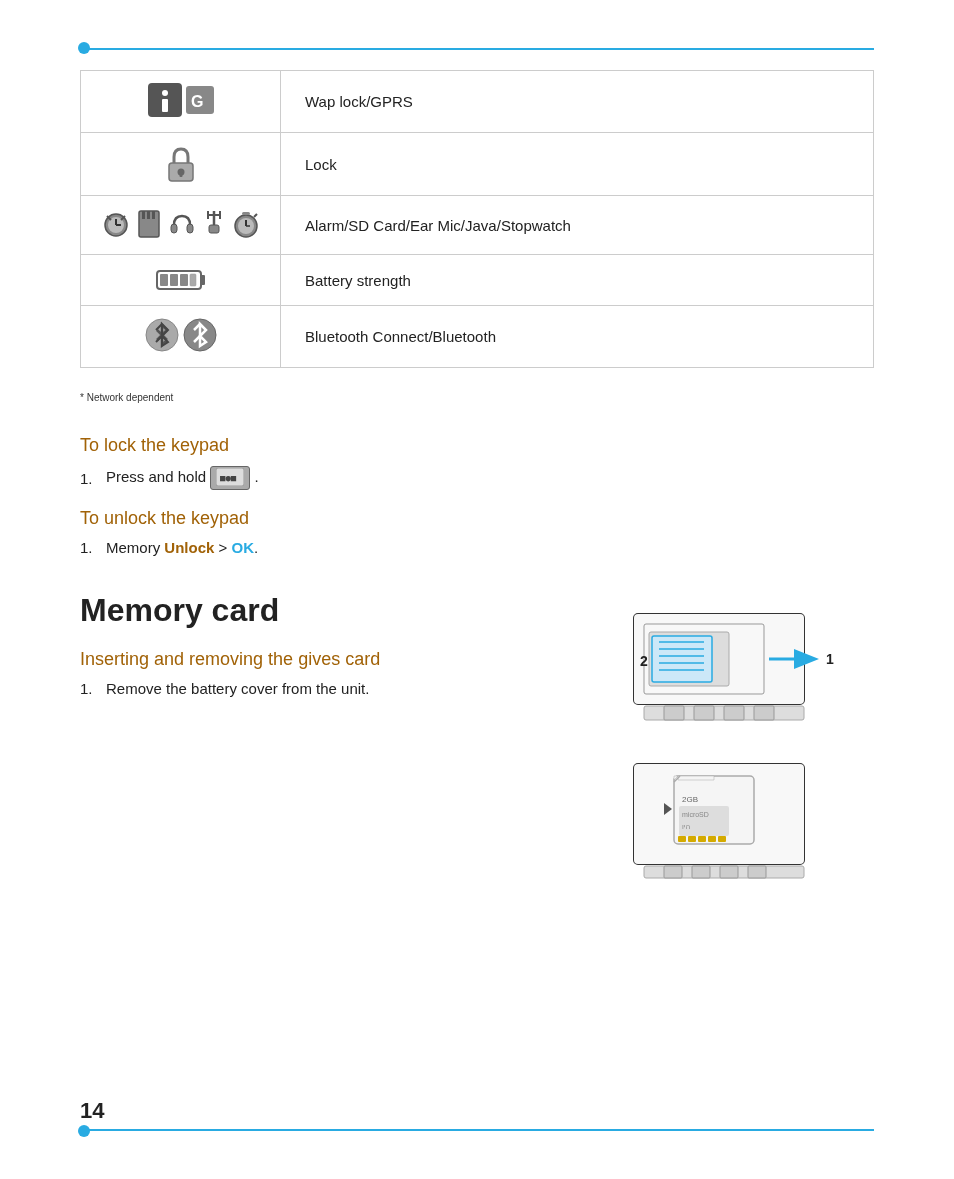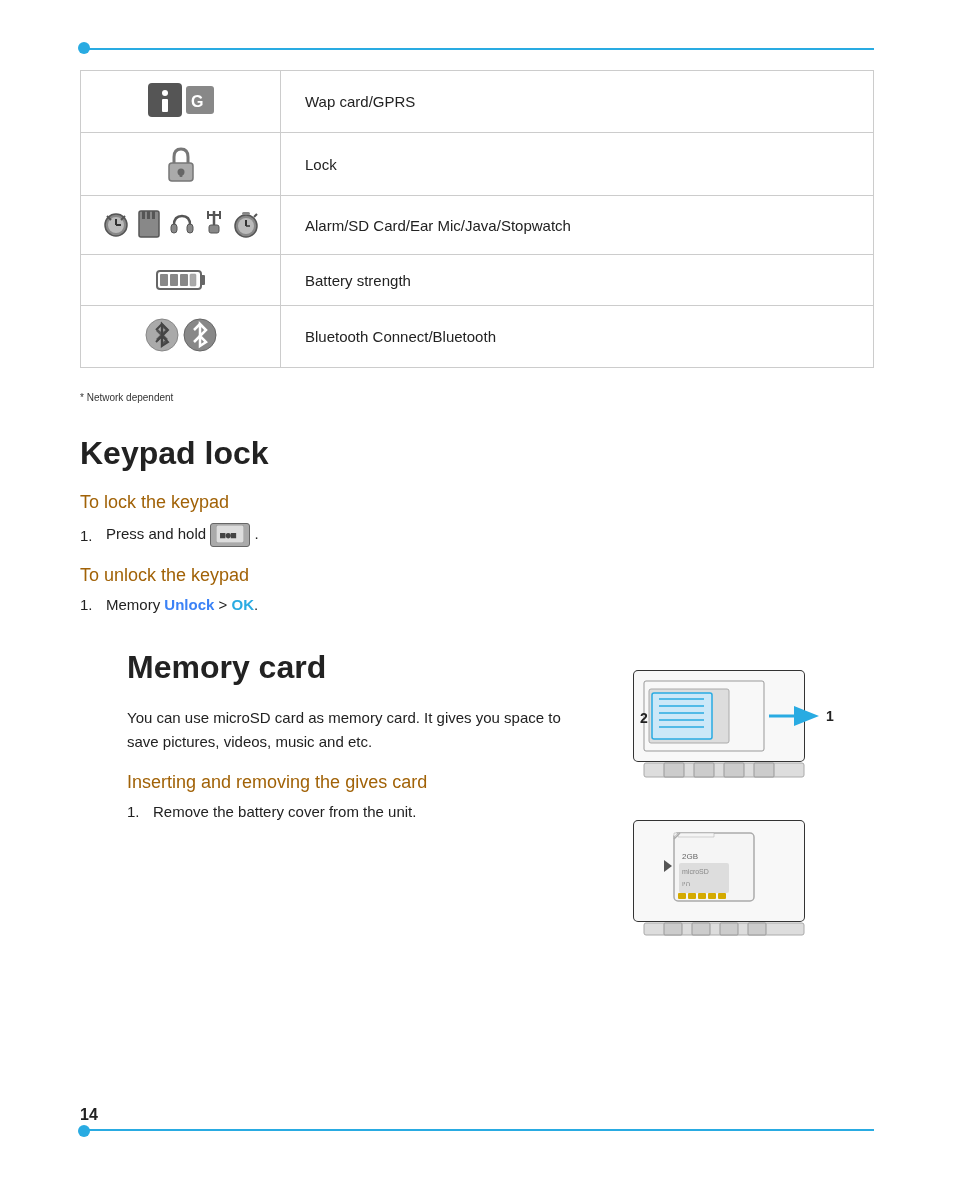--- a/index.html
+++ b/index.html
@@ -55,21 +55,21 @@
       height: 12px;
       background: #29abe2;
       border-radius: 50%;
     }
 
     
     .page-number {
       position: absolute;
       bottom: 55px;
       left: 80px;
-      font-size: 16px;
+      font-size: 22px;
       font-weight: bold;
       color: #222;
     }
 
     
     .content {
       padding-top: 70px;
     }
 
     
@@ -139,21 +139,21 @@
       display: flex;
       align-items: center;
       gap: 6px;
     }
     .step-number {
       font-size: 15px;
       min-width: 20px;
     }
 
     .unlock-blue {
-      color: #3b82f6;
+      color: #a16207;
       font-weight: bold;
     }
     .ok-blue {
       color: #29abe2;
       font-weight: bold;
     }
 
     
     .key-icon {
       display: inline-block;
@@ -173,21 +173,20 @@
       line-height: 1.6;
       max-width: 480px;
       margin-bottom: 16px;
     }
 
     
     .memory-layout {
       display: flex;
       gap: 30px;
       position: relative;
-      margin-left: 47px;
     }
     .memory-text {
       flex: 1;
     }
     .memory-diagrams {
       width: 260px;
       flex-shrink: 0;
       display: flex;
       flex-direction: column;
       gap: 16px;
@@ -217,21 +216,21 @@
                 <rect x="14" y="16" width="6" height="13" rx="1" fill="white"></rect>
               </svg>
 
               <svg width="28" height="28" viewBox="0 0 28 28" class="pixel-icon">
                 <rect width="28" height="28" rx="3" fill="#888"></rect>
                 <text x="5" y="21" font-family="Arial" font-size="16" font-weight="bold" fill="white">G</text>
               </svg>
             </span>
           </td>
           <td class="desc-cell">
-            <span>Wap card/GPRS</span>
+            <span>Wap lock/GPRS</span>
           </td>
         </tr>
 
         <tr>
           <td class="icon-cell">
             <svg width="34" height="38" viewBox="0 0 34 38" class="pixel-icon">
               <rect x="5" y="18" width="24" height="18" rx="3" fill="#aaa" stroke="#777" stroke-width="1.5"></rect>
               <path d="M10 18 L10 12 Q10 4 17 4 Q24 4 24 12 L24 18" fill="none" stroke="#777" stroke-width="3"></path>
               <circle cx="17" cy="27" r="3.5" fill="#666"></circle>
               <rect x="15.5" y="27" width="3" height="5" rx="1" fill="#666"></rect>
@@ -327,21 +326,20 @@
           </td>
           <td class="desc-cell">
             <span>Bluetooth Connect/Bluetooth</span>
           </td>
         </tr>
       </tbody>
     </table>
 
     <p class="network-note">* Network dependent</p>
 
-    <h1 class="section-title">Keypad lock</h1>
 
     <h3 class="subsection-title">To lock the keypad</h3>
     <ol class="step-list">
       <li>
         <span class="step-number">1.</span>
         <span>
           <span>Press and hold</span>
           
           <span class="key-icon">
             <svg width="28" height="18" viewBox="0 0 28 18">
@@ -360,21 +358,20 @@
         <span class="step-number">1.</span>
         <span>
           <span>Memory</span>&nbsp;<span class="unlock-blue">Unlock</span><span> &gt; </span><span class="ok-blue">OK</span><span>.</span>
         </span>
       </li>
     </ol>
 
     <div class="memory-layout" style="margin-top: 28px;">
       <div class="memory-text">
         <h1 class="section-title">Memory card</h1>
-        <p class="body-text">You can use microSD card as memory card. It gives you space to save pictures, videos, music and etc.</p>
 
         <h3 class="subsection-title">Inserting and removing the gives card</h3>
         <ol class="step-list">
           <li>
             <span class="step-number">1.</span>
             <span>Remove the battery cover from the unit.</span>
           </li>
         </ol>
       </div>
 

